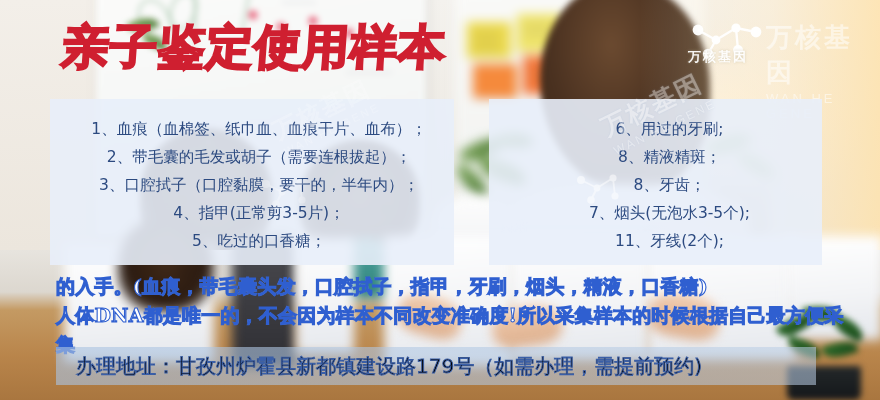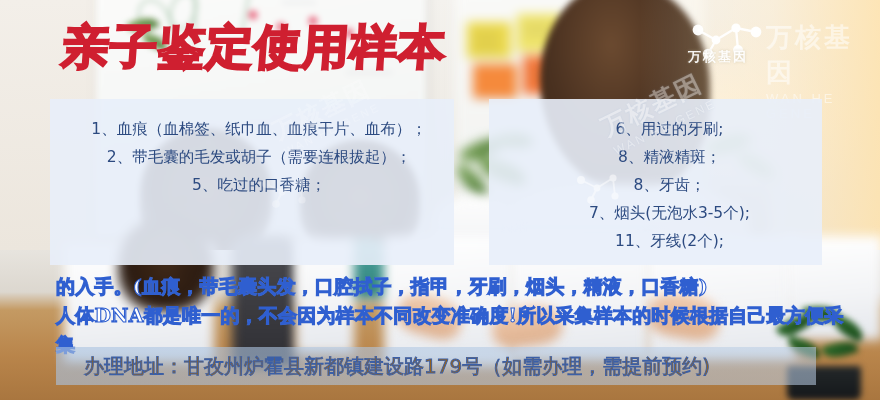--- a/index.html
+++ b/index.html
@@ -210,24 +210,24 @@
     -webkit-text-stroke: 1.1px #2f5fd0;
     letter-spacing: .2px;
   }
 
   
   .addr-bar {
     position: absolute; left: 56px; top: 347px; width: 760px; height: 38px;
     background: linear-gradient(90deg, rgba(170,195,225,.62), rgba(186,206,230,.55));
   }
   .addr-text {
-    position: absolute; left: 84px; top: 350px; width: 760px;
+    position: absolute; left: 76px; top: 350px; width: 760px;
     font-family: "DejaVu Sans", "Liberation Sans", sans-serif;
     font-size: 20px; line-height: 32px; font-weight: 400;
-    color: #a16207;
+    color: #000000;
     -webkit-text-stroke: .9px #3a5fa8;
     white-space: nowrap;
   }
 
   
   .logo {
     position: absolute; left: 686px; top: 14px; width: 84px; height: 52px;
   }
   .logo-cn {
     position: absolute; left: 688px; top: 48px;
@@ -377,20 +377,22 @@
     <div class="cn">万核基因</div>
     <div class="en">WAN HE GENE</div>
   </div>
 
   <div class="title">亲子鉴定使用样本</div>
 
   <div class="panel panel-left">
     <ul>
       <li>1、血痕（血棉签、纸巾血、血痕干片、血布）；</li>
       <li>2、带毛囊的毛发或胡子（需要连根拔起）；</li>
+      <li>3、口腔拭子（口腔黏膜，要干的，半年内）；</li>
+      <li>4、指甲(正常剪3-5片)；</li>
       <li>5、吃过的口香糖；</li>
     </ul>
   </div>
 
   <div class="panel panel-right">
     <ul>
       <li>6、用过的牙刷;</li>
       <li>8、精液精斑；</li>
       <li>8、牙齿；</li>
       <li>7、烟头(无泡水3-5个);</li>

